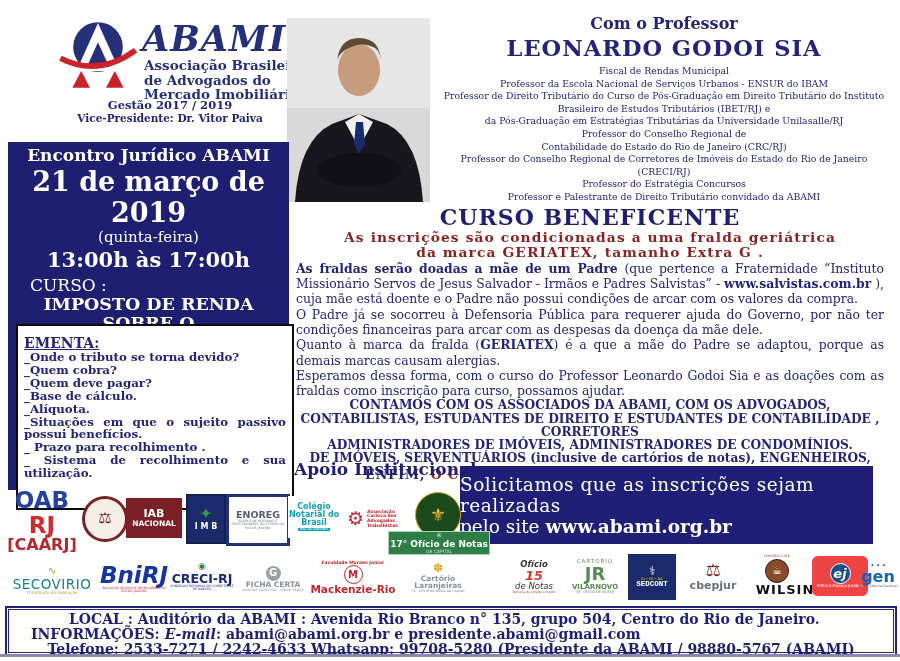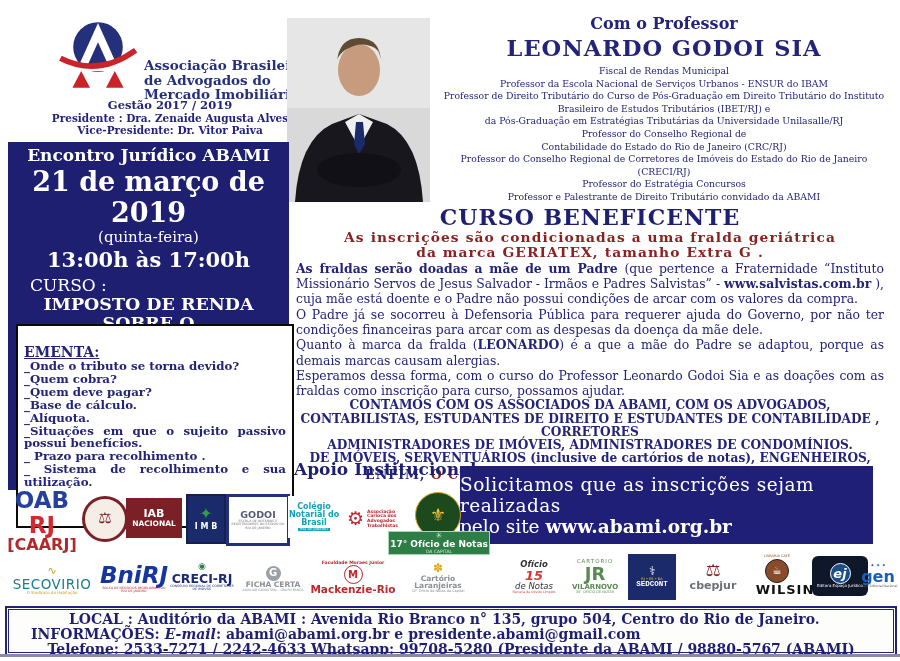--- a/index.html
+++ b/index.html
@@ -22,21 +22,21 @@
   #cred-list{margin-top:4px;font-size:9.3px;line-height:12.6px;font-weight:500;}
   
   #eventblk{left:8px;top:142px;width:281px;height:348px;background:#1f1f72;color:#fff;text-align:center;}
   #eventblk .t1{font-size:17px;font-weight:bold;margin-top:3px;}
   #eventblk .t2{font-size:27px;font-weight:bold;margin-top:1px;}
   #eventblk .t3{font-size:15px;margin-top:0px;}
   #eventblk .t4{font-size:21px;font-weight:bold;margin-top:1px;}
   #eventblk .t5{font-size:17px;text-align:left;padding-left:22px;margin-top:3px;}
   #eventblk .t6{font-size:17.5px;font-weight:bold;line-height:18.8px;}
   #ementa{left:8px;top:182px;width:262px;height:164px;background:#fff;border:2px solid #0a0a0a;
-          text-align:left;color:#23237a;padding:18px 6px;}
+          text-align:left;color:#23237a;padding:9px 6px;}
   #ementa .emt{font-size:14px;font-weight:bold;text-decoration:underline;}
   #ementa-items{font-size:11.8px;font-weight:bold;line-height:12.9px;text-align:justify;}
   
   #rcol{left:296px;top:204px;width:588px;}
   #rcol .bt{font-size:22px;font-weight:bold;text-align:center;letter-spacing:1px;color:#1f1f72;}
   .redline{font-size:13.8px;font-weight:bold;color:#8b2121;text-align:center;letter-spacing:1.1px;line-height:15.4px;}
   .bp{font-size:12.4px;line-height:15.3px;text-align:justify;color:#23237a;margin:0;}
   .bp b{font-weight:bold;}
   #contamos{font-size:12.2px;font-weight:bold;text-align:center;line-height:13.2px;margin-top:1px;}
   #enfim{text-align:center;font-size:12.6px;font-weight:bold;margin-top:1px;letter-spacing:1px;}
@@ -73,28 +73,28 @@
   <div class="abs" id="org-mark">
     <svg width="80" height="86" viewBox="0 0 100 104">
       <circle cx="50" cy="42" r="31" fill="#25307a"></circle>
       <polygon points="50,12 77,72 23,72" fill="#ffffff"></polygon>
       <polygon points="50,36 64,67 36,67" fill="#25307a"></polygon>
       <path d="M3 56 Q50 80 97 46" stroke="#cc2229" stroke-width="7" fill="none"></path>
       <polygon points="29,72 40,93 18,93" fill="#cc2229"></polygon>
       <polygon points="71,72 82,93 60,93" fill="#cc2229"></polygon>
     </svg>
   </div>
+  <div class="abs" id="org-word">ABAMI</div>
   <div class="abs" id="org-name">
     <div>Associação Brasileira</div>
     <div>de Advogados do</div>
     <div>Mercado Imobiliário</div>
   </div>
   <div class="abs" id="org-admin">
     <div class="g">Gestão 2017 / 2019</div>
-    <div class="p">Presidente : Dra. Zenaide Augusta Alves</div>
     <div class="p">Vice-Presidente: Dr. Vitor Paiva</div>
   </div>
 
   <div class="abs" id="photo">
     <svg width="143" height="184" viewBox="0 0 143 184">
       <rect width="143" height="184" fill="#d9d9d9"></rect>
       <rect width="143" height="90" fill="#e6e6e6"></rect>
       <ellipse cx="72" cy="52" rx="21" ry="26" fill="#c79b7d"></ellipse>
       <path d="M50 44 Q52 20 72 20 Q94 20 94 46 Q94 34 88 30 Q74 22 58 32 Q50 38 50 44 Z" fill="#5f4a33"></path>
       <path d="M8 184 Q12 122 45 106 L72 96 L100 106 Q132 122 136 184 Z" fill="#17171d"></path>
@@ -148,21 +148,21 @@
         </div>
     </div>
   </div>
 
   <div class="abs" id="rcol">
     <div class="bt">CURSO BENEFICENTE</div>
     <div class="redline">As inscrições são condicionadas a uma fralda geriátrica</div>
     <div class="redline">da marca GERIATEX, tamanho Extra G .</div>
     <p class="bp"><b>As fraldas serão doadas a mãe de um Padre </b><span>(que pertence a Fraternidade “Instituto Missionário Servos de Jesus Salvador - Irmãos e Padres Salvistas” - </span><b>www.salvistas.com.br</b><span> ), cuja mãe está doente e o Padre não possui condições de arcar com os valores da compra.</span></p>
     <p class="bp">O Padre já se socorreu à Defensoria Pública para requerer ajuda do Governo, por não ter condições financeiras para arcar com as despesas da doença da mãe dele.</p>
-    <p class="bp"><span>Quanto à marca da fralda (</span><b>LEONARDO</b><span>) é a que a mãe do Padre se adaptou, porque as demais marcas causam alergias.</span></p>
+    <p class="bp"><span>Quanto à marca da fralda (</span><b>GERIATEX</b><span>) é a que a mãe do Padre se adaptou, porque as demais marcas causam alergias.</span></p>
     <p class="bp">Esperamos dessa forma, com o curso do Professor Leonardo Godoi Sia e as doações com as fraldas como inscrição para curso, possamos ajudar.</p>
     <div id="contamos">
         <div class="ct-line">CONTAMOS COM OS ASSOCIADOS DA ABAMI, COM OS ADVOGADOS,</div>
         <div class="ct-line">CONTABILISTAS, ESTUDANTES DE DIREITO E ESTUDANTES DE CONTABILIDADE , CORRETORES</div>
         <div class="ct-line">ADMINISTRADORES DE IMÓVEIS, ADMINISTRADORES DE CONDOMÍNIOS.</div>
         <div class="ct-line">DE IMÓVEIS, SERVENTUÁRIOS (inclusive de cartórios de notas), ENGENHEIROS,</div>
       </div>
     <div id="enfim"><span>ENFIM,</span><span class="rd"> O CURSO É ABERTO A TODOS INTERESSADOS !</span></div>
   </div>
 
@@ -183,21 +183,21 @@
       </div>
       <div class="tile" style="left: 126px; top: 498px; width: 56px; height: 40px; background: rgb(122, 32, 38);">
         <span class="blk" style="font-size: 11px; color: rgb(255, 255, 255); font-weight: bold;">IAB</span>
         <span class="blk" style="font-size: 7.5px; color: rgb(255, 255, 255); font-weight: bold;">NACIONAL</span>
       </div>
       <div class="tile" style="left: 186px; top: 494px; width: 36px; height: 46px; background: rgb(27, 42, 107); border: 2px solid rgb(20, 32, 79);">
         <span class="blk" style="font-size: 16px; color: rgb(47, 158, 68);">✦</span>
         <span class="blk" style="font-size: 8px; color: rgb(255, 255, 255); font-weight: bold;">I M B</span>
       </div>
       <div class="tile" style="left: 226px; top: 494px; width: 58px; height: 46px; background: rgb(255, 255, 255); border: 3px solid rgb(37, 48, 122);">
-        <span class="blk" style="font-size: 9.5px; color: rgb(85, 90, 122); font-weight: bold;">GODOI</span>
+        <span class="blk" style="font-size: 9.5px; color: rgb(85, 90, 122); font-weight: bold;">ENOREG</span>
         <span class="blk" style="font-size: 3.2px; color: rgb(119, 119, 119);">ESCOLA DE NOTÁRIOS E REGISTRADORES DO ESTADO DO RIO DE JANEIRO</span>
       </div>
       <div class="tile" style="left: 288px; top: 496px; width: 52px; height: 42px; background: rgb(255, 255, 255);">
         <span class="blk" style="font-size: 8px; color: rgb(17, 163, 184); font-weight: bold;">Colégio</span>
         <span class="blk" style="font-size: 8px; color: rgb(17, 163, 184); font-weight: bold;">Notarial do</span>
         <span class="blk" style="font-size: 8px; color: rgb(17, 163, 184); font-weight: bold;">Brasil</span>
         <span class="blk" style="font-size: 3.5px; color: rgb(255, 255, 255); background: rgb(17, 163, 184); padding: 0px 2px;">RIO DE JANEIRO</span>
       </div>
       <div class="tile rowflex" style="left: 342px; top: 498px; width: 64px; height: 42px;">
         <span style="font-size: 19px; color: rgb(192, 40, 46);">⚙</span>
@@ -262,21 +262,21 @@
       </div>
       <div class="tile" style="left: 684px; top: 556px; width: 58px; height: 42px;">
         <span class="blk" style="font-size: 17px; color: rgb(139, 33, 33);">⚖</span>
         <span class="blk" style="font-size: 11px; color: rgb(107, 112, 118); font-weight: bold;">cbepjur</span>
       </div>
       <div class="tile" style="left: 748px; top: 552px; width: 58px; height: 48px;">
         <span class="blk" style="font-size: 3.5px; color: rgb(138, 75, 42);">LIVRARIA CAFÉ</span>
         <span class="circ" style="font-size: 11px; color: rgb(255, 255, 255); height: 22px; width: 22px; background: rgb(138, 75, 42); border: 1.5px solid rgb(34, 34, 34);">☕</span>
         <span class="blk" style="font-size: 13px; color: rgb(17, 17, 17); font-weight: bold; letter-spacing: 1px; padding-left: 40px;">WILSINHO</span>
       </div>
-      <div class="tile" style="left: 812px; top: 556px; width: 56px; height: 40px; background: #0f172a; border-radius: 6px;">
+      <div class="tile" style="left: 812px; top: 556px; width: 56px; height: 40px; background: #ef4444; border-radius: 6px;">
         <span class="circ" style="font-size: 13px; color: rgb(255, 255, 255); font-weight: bold; font-style: italic; height: 19px; width: 19px; background: rgb(27, 78, 134); border: 1.5px solid rgb(255, 255, 255);">ej</span>
         <span class="blk" style="font-size: 4px; color: rgb(255, 255, 255);">Editora Espaço Jurídico</span>
       </div>
       <div class="tile" style="left: 858px; top: 552px; width: 40px; height: 48px;">
         <span class="blk" style="font-size: 5px; color: rgb(27, 95, 181);">✦ ✦ ✦</span>
         <span class="blk" style="font-size: 16px; color: rgb(27, 95, 181); font-weight: bold;">gen</span>
         <span class="blk" style="font-size: 3.2px; color: rgb(85, 85, 85);">Grupo Editorial Nacional</span>
       </div>
     </div>
 

